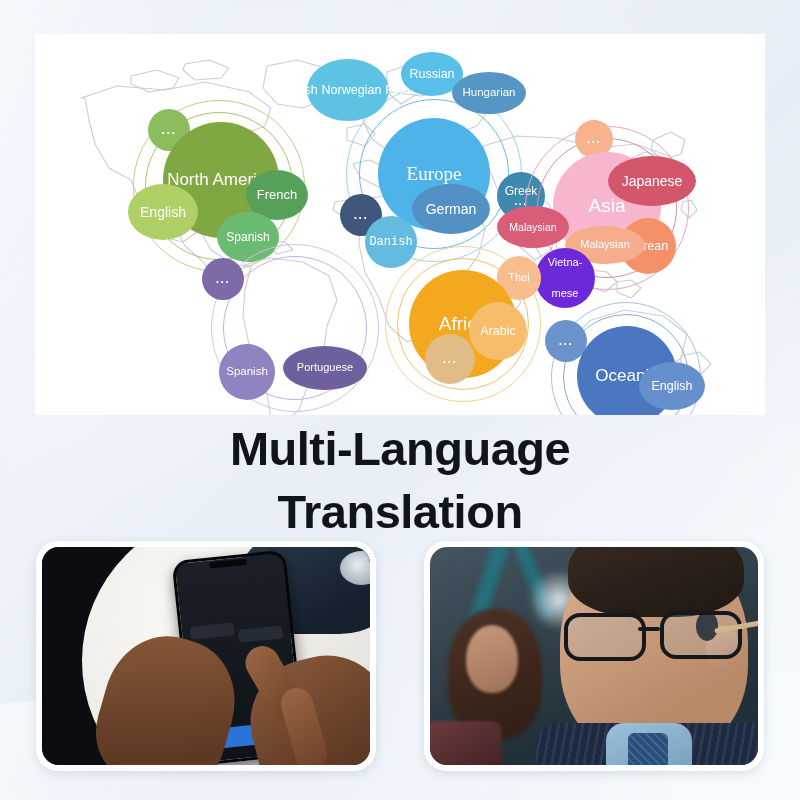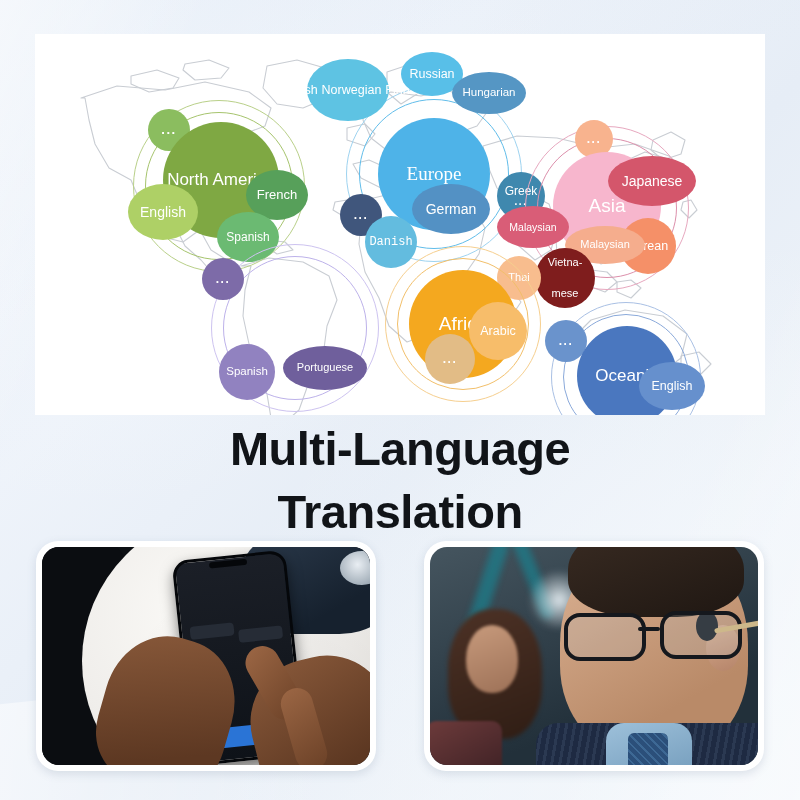--- a/index.html
+++ b/index.html
@@ -236,21 +236,21 @@
   </div>
   <div class="bub" id="as-korean" style="left:585px;top:184px;width:56px;height:56px;background:#f59068;font-size:12.5px;">
     <span>Korean</span>
   </div>
   <div class="bub ell" id="as-cantonese" style="left:530px;top:192px;width:80px;height:38px;background:#f5ad8d;font-size:11px;">
     <span>Malaysian</span>
   </div>
   <div class="bub ell" id="as-malaysian" style="left:462px;top:172px;width:72px;height:42px;background:#d95d77;font-size:10.5px;text-align:center;">
     <span>Malaysian</span>
   </div>
-  <div class="bub" id="as-vietnamese" style="left:500px;top:214px;width:60px;height:60px;background:#7f1d1d;font-size:11px;flex-direction:column;gap:20px;">
+  <div class="bub" id="as-vietnamese" style="left:500px;top:214px;width:60px;height:60px;background:#6d28d9;font-size:11px;flex-direction:column;gap:20px;">
     <span>Vietna-</span>
     <span>mese</span>
   </div>
   <div class="bub" id="as-thai" style="left:462px;top:222px;width:44px;height:44px;background:#f8bd8e;font-size:11px;">
     <span>Thai</span>
   </div>
 
   <div class="halo" style="left:176px;top:210px;width:168px;height:168px;border-color:#cdc3f0;"></div>
   <div class="halo" style="left:188px;top:222px;width:144px;height:144px;border-color:#bdb2ea;"></div>
 

